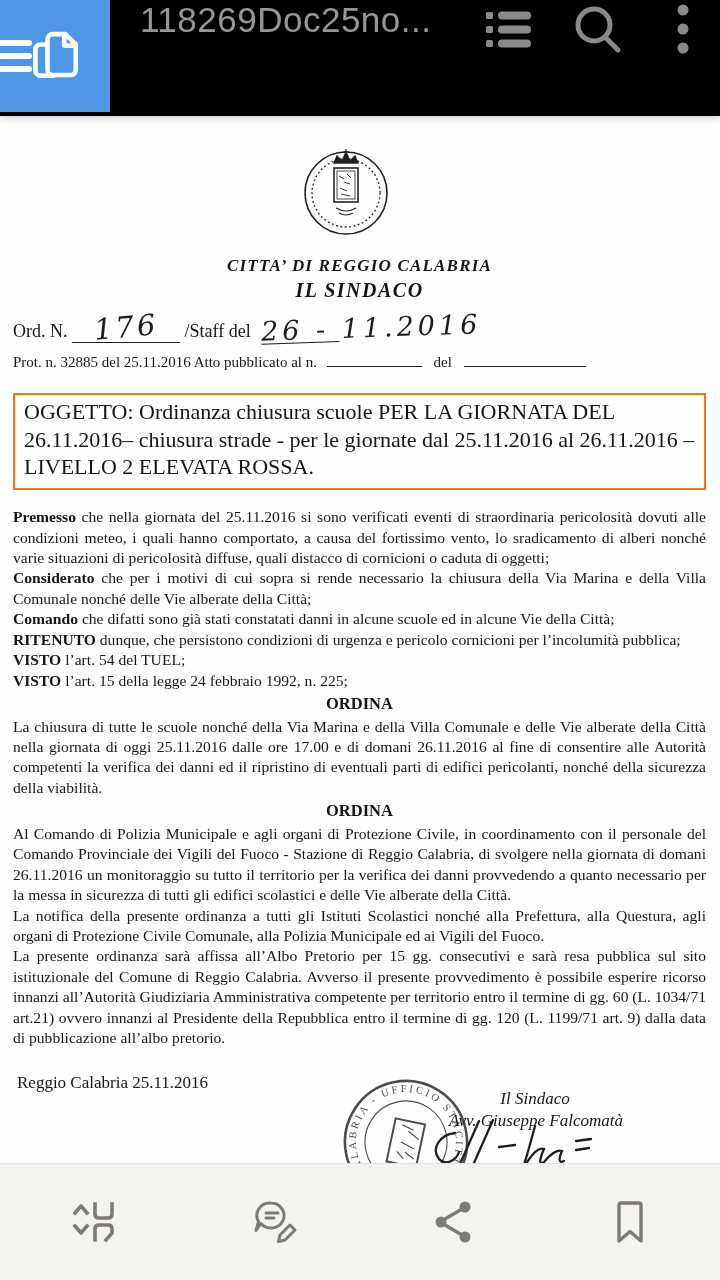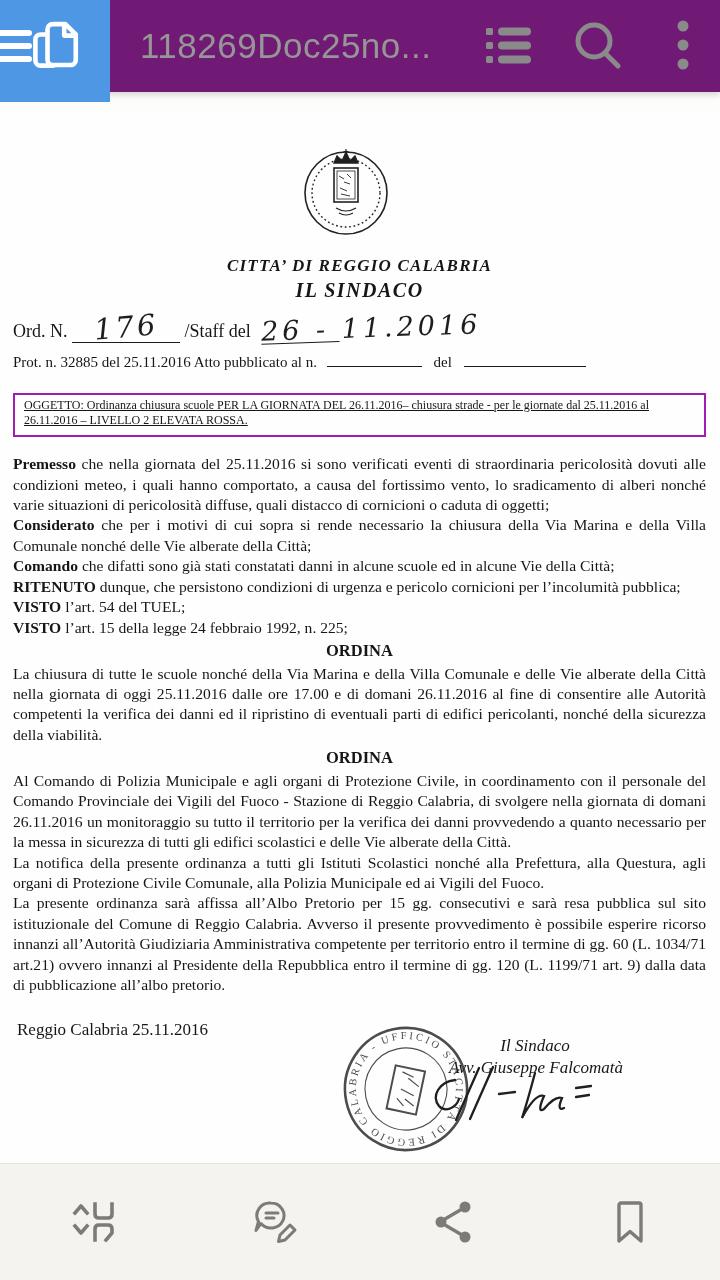--- a/index.html
+++ b/index.html
@@ -1,21 +1,21 @@
 <!DOCTYPE html>
 <html><head>
 <meta charset="utf-8">
 <style>
   html,body{margin:0;padding:0;background:#e9e9e9;}
   .screen{position:relative;width:720px;height:1280px;background:#fdfdfc;overflow:hidden;
           font-family:"Liberation Serif",serif;}
 
   
-  .topbar{position:absolute;top:0;left:0;right:0;height:92px;background:#701a75;
-          display:flex;align-items:center;box-shadow:0 3px 6px rgba(0,0,0,.16);z-index:5;}
+  .topbar{position:absolute;top:0;left:0;right:0;height:116px;background:#000000;
+          display:flex;align-items:flex-start;box-shadow:0 3px 6px rgba(0,0,0,.16);z-index:5;}
   .topbar-blue{width:110px;height:112px;background:#4d97e5;position:relative;overflow:hidden;flex:0 0 auto;}
   .hamburger{position:absolute;left:-8px;top:40px;width:40px;}
   .hamburger .bar{height:6px;background:#ffffff;border-radius:3px;margin-bottom:7px;width:40px;}
   .docs-svg{position:absolute;left:26px;top:26px;}
   .topbar-title{margin-left:30px;font-family:"Liberation Sans",sans-serif;font-size:35px;
                 color:#969696;letter-spacing:.5px;white-space:nowrap;}
   .topbar-actions{margin-left:auto;display:flex;align-items:center;padding-right:26px;}
   .icon-btn{display:flex;align-items:center;justify-content:center;background:none;border:none;padding:0;cursor:pointer;}
   .icon-toc{margin-right:40px;}
   .icon-search{margin-right:48px;}
@@ -32,22 +32,22 @@
   .hand{font-family:"DejaVu Serif",serif;font-style:italic;color:#1d1d1d;}
   .hand-num{display:inline-block;font-size:29px;transform:rotate(-5deg);letter-spacing:3px;}
   .uline{display:inline-block;border-bottom:1.7px solid #1a1a1a;width:108px;text-align:center;line-height:1;}
   .hand-date{display:inline-block;font-size:27px;letter-spacing:4px;transform:rotate(-2deg);
              position:relative;margin-left:6px;}
   .hand-date::after{content:"";position:absolute;left:0;bottom:2px;width:78px;border-bottom:1.7px solid #1a1a1a;}
   .prot-line{font-size:15px;margin-top:9px;}
   .blank{display:inline-block;border-bottom:1.7px solid #1a1a1a;height:14px;vertical-align:baseline;}
   .blank-1{width:95px;margin:0 8px 0 6px;}
   .blank-2{width:122px;margin-left:8px;}
-  .oggetto{border:2px solid #a21caf;margin-top:22px;padding:3px 9px 7px 9px;
-           font-size:12px;line-height:1.26;text-decoration:underline;}
+  .oggetto{border:2px solid #f97316;margin-top:22px;padding:3px 9px 7px 9px;
+           font-size:22px;line-height:1.26;}
   .doc-body{margin-top:17px;font-size:15.6px;line-height:1.31;text-align:justify;}
   .doc-body p{margin:0;}
   .doc-body .lead{font-weight:bold;}
   .doc-heading{text-align:center;font-weight:bold;font-size:16.5px;margin:2px 0;}
 
   .doc-footer{position:relative;margin-top:24px;height:160px;}
   .place-date{position:absolute;left:4px;top:0;font-size:17px;}
   .sig-role{position:absolute;left:452px;top:16px;width:140px;text-align:center;
             font-style:italic;font-size:17px;}
   .sig-name{position:absolute;left:408px;top:38px;width:230px;text-align:center;

